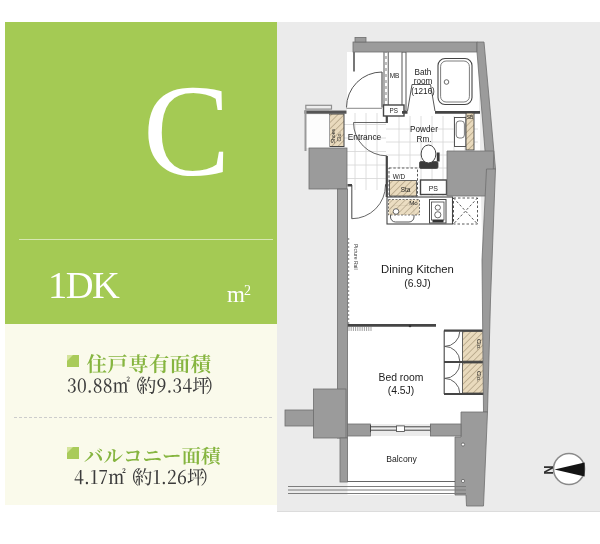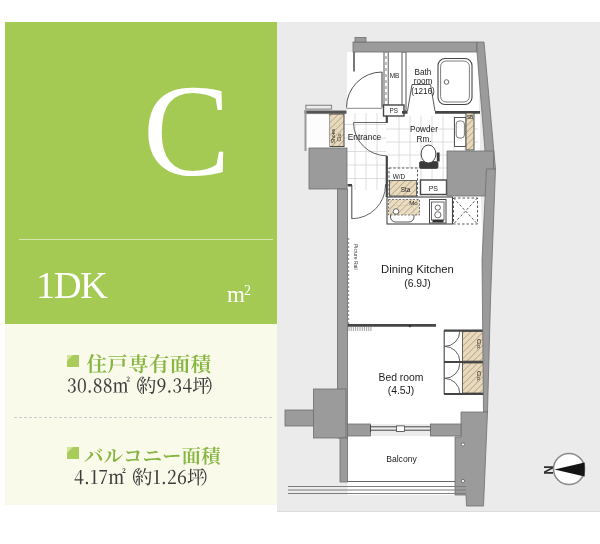--- a/index.html
+++ b/index.html
@@ -10,21 +10,21 @@
 
 <div class="abs" style="left:277px;top:22px;width:323px;height:489px;background:#ebebeb;border-bottom:1px solid #dcdcdc;"></div>
 
 <div class="abs" style="left:5px;top:22px;width:272px;height:302px;background:#a4ca54;border-bottom:1px solid #94b74a;"></div>
 
 
 <div class="abs ser" style="left:143px;top:65px;font-size:131px;line-height:1;color:#fff;">C</div>
 
 <div class="abs" style="left:19px;top:239px;width:254px;height:1px;background:rgba(255,255,255,0.55);"></div>
 
-<div class="abs ser" style="left:36px;top:266px;font-size:38.5px;letter-spacing:-1.5px;line-height:1;color:#fff;font-family:Liberation Serif, serif;">1DK</div>
+<div class="abs ser" style="left:48px;top:266px;font-size:38.5px;letter-spacing:-1.5px;line-height:1;color:#fff;font-family:Liberation Serif, serif;">1DK</div>
 
 
 <div class="abs ser" style="left:227px;top:283px;font-size:23px;line-height:1;color:#fff;">m<span style="font-size:14px;vertical-align:7px;letter-spacing:0;margin-left:-1px;">2</span></div>
 
 <div class="abs" style="left:5px;top:324px;width:272px;height:181px;background:#fafaeb;"></div>
 
 <div class="abs" style="left:14px;top:417px;width:258px;border-top:1px dashed #cccccc;"></div>
 
 <div class="abs" style="left:67px;top:355px;width:12px;height:12px;background:#a9cb5a;">
       <div class="abs" style="left:0;top:0;width:0;height:0;border-left:6px solid #d4e49b;border-bottom:6px solid transparent;"></div>

